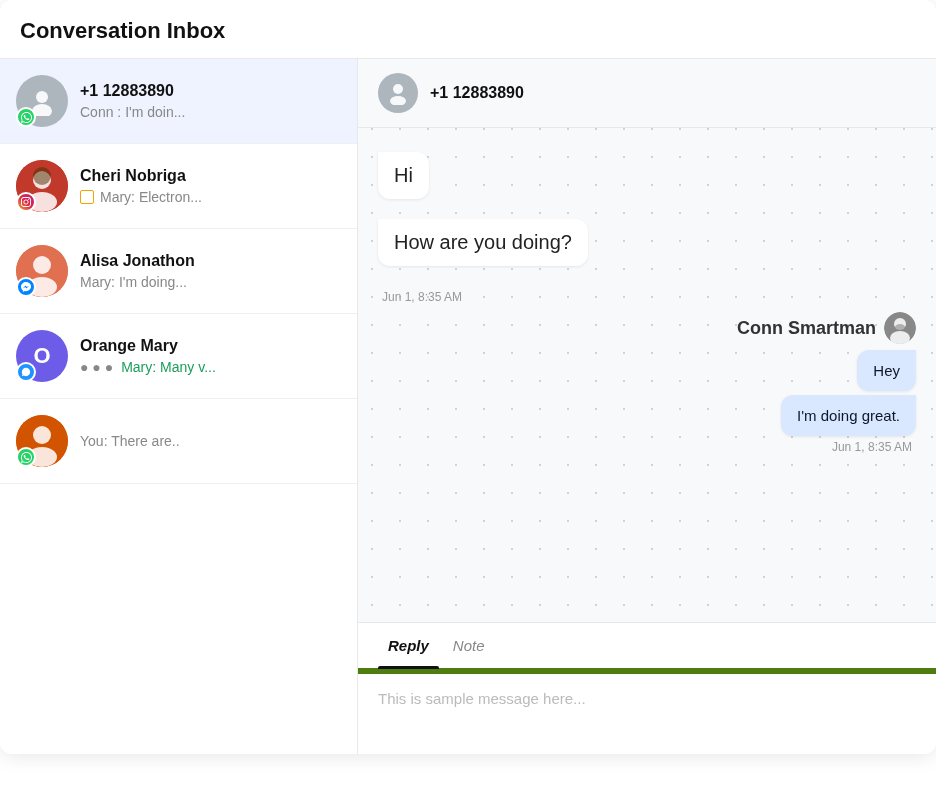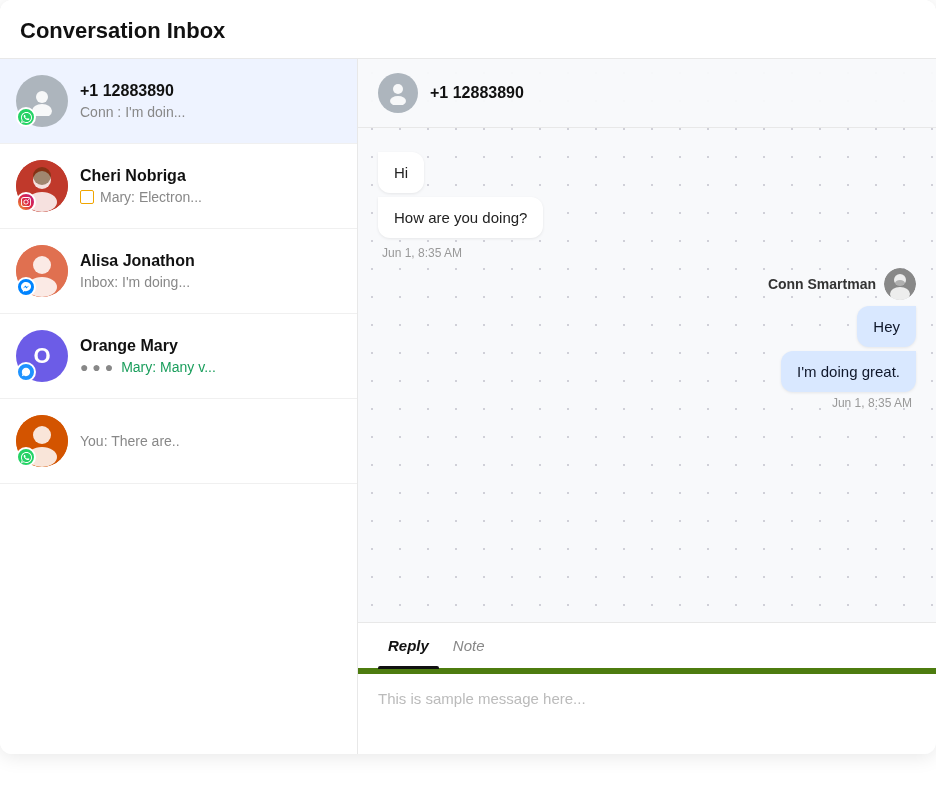--- a/index.html
+++ b/index.html
@@ -183,24 +183,24 @@
     .message-group-incoming {
       display: flex;
       flex-direction: column;
       align-items: flex-start;
       max-width: 60%;
     }
     .message-bubble-incoming {
       background: #fff;
       border-radius: 0 12px 12px 12px;
       padding: 12px 16px;
-      font-size: 15px;
+      font-size: 20px;
       color: #222;
       box-shadow: 0 1px 3px rgba(0,0,0,0.08);
-      margin-bottom: 4px;
+      margin-bottom: 20px;
       display: inline-block;
     }
     .message-time {
       font-size: 12px;
       color: #999;
       margin-top: 4px;
       padding-left: 4px;
     }
 
     .message-group-outgoing {
@@ -211,21 +211,21 @@
       max-width: 60%;
     }
     .outgoing-header {
       display: flex;
       align-items: center;
       gap: 8px;
       margin-bottom: 6px;
       justify-content: flex-end;
     }
     .outgoing-name {
-      font-size: 14px;
+      font-size: 18px;
       font-weight: 600;
       color: #333;
     }
     .outgoing-avatar {
       width: 32px;
       height: 32px;
       border-radius: 50%;
       overflow: hidden;
     }
     .message-bubble-outgoing {
@@ -357,21 +357,21 @@
             </svg>
           </div>
           <div class="platform-badge badge-messenger">
             <svg width="10" height="10" viewBox="0 0 24 24" fill="white">
               <path d="M12 0C5.4 0 0 5.1 0 11.4c0 3.6 1.8 6.8 4.6 8.9V24l4.2-2.3c1.1.3 2.2.5 3.4.5 6.6 0 12-5.1 12-11.4S18.6 0 12 0zm1.2 15.4l-3-3.2-5.9 3.2 6.5-6.9 3.1 3.2 5.8-3.2-6.5 6.9z"></path>
             </svg>
           </div>
         </div>
         <div class="contact-info">
           <div class="contact-name">Alisa Jonathon</div>
-          <div class="contact-preview">Inbox: I'm doing...</div>
+          <div class="contact-preview">Mary: I'm doing...</div>
         </div>
       </div>
 
       <div class="contact-item">
         <div class="avatar-wrapper">
           <div class="avatar avatar-purple" style="font-size:22px;font-weight:700;background:#6c5ce7;">
             <span>O</span>
           </div>
           <div class="platform-badge badge-chatwoot">
             <svg width="10" height="10" viewBox="0 0 24 24" fill="white">

